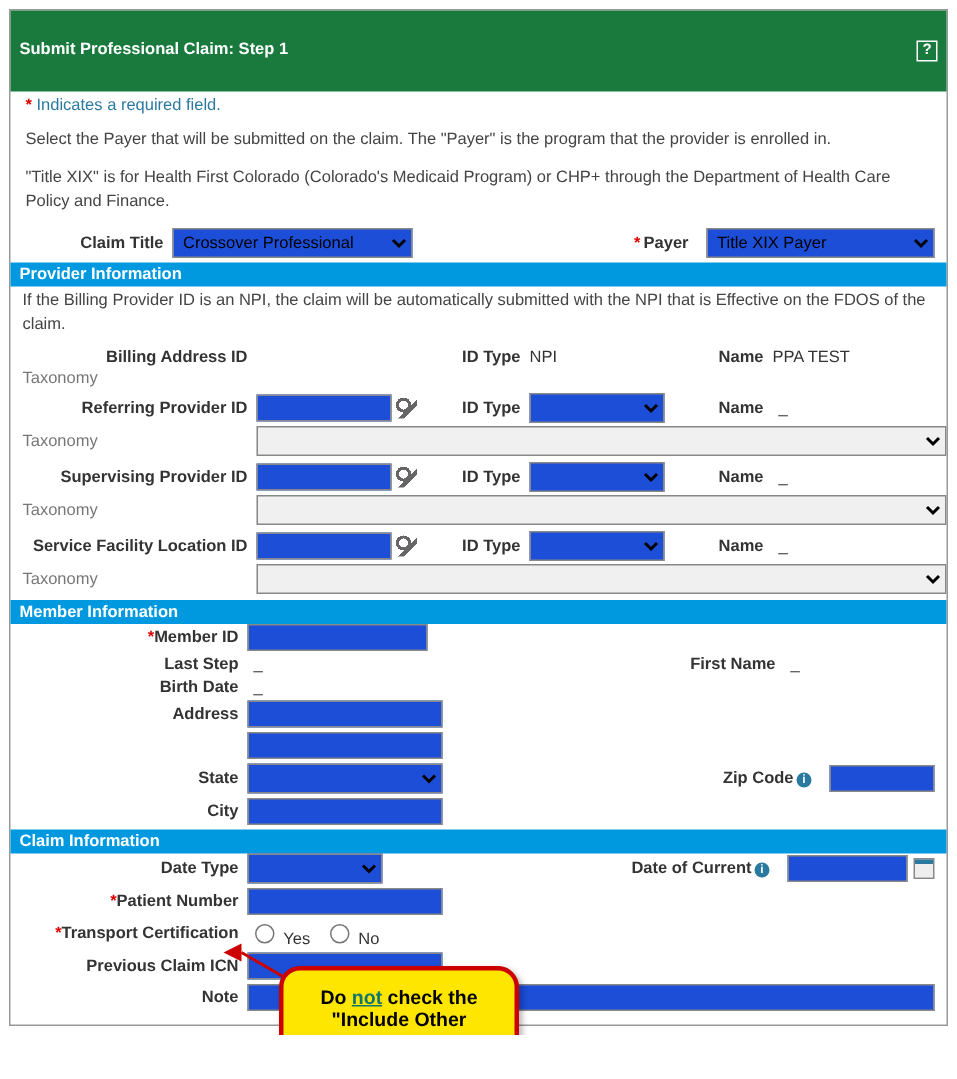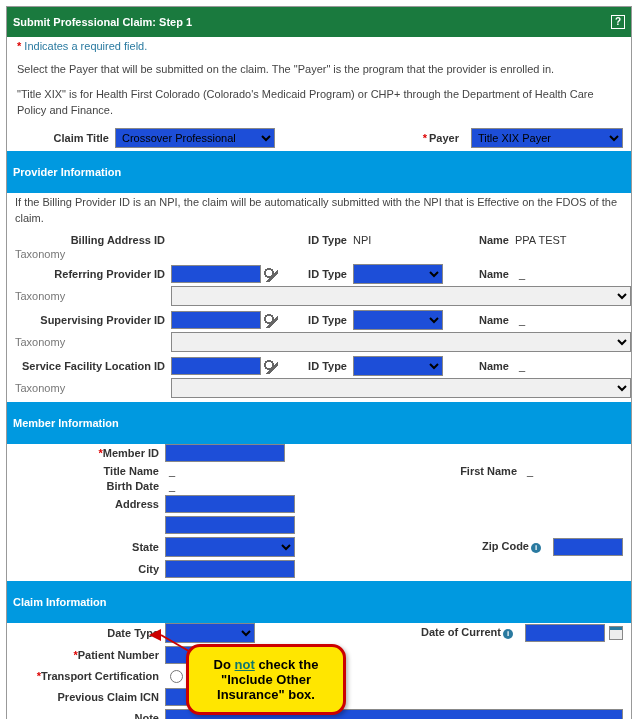--- a/index.html
+++ b/index.html
@@ -10,38 +10,38 @@
     font-size: 11px;
     background: #fff;
     color: #333;
     width: 638px;
   }
   .panel { border: 1px solid #999; background: #fff; }
   .header-bar {
     background: #1a7a3e;
     color: #fff;
     font-weight: bold;
-    padding: 8px 6px;
+    padding: 20px 6px;
     display: flex;
     justify-content: space-between;
-    align-items: center;
+    align-items: flex-start;
   }
   .help-icon {
     display: inline-block;
     width: 14px; height: 14px;
     border: 1px solid #fff;
     text-align: center;
     line-height: 12px;
     font-size: 10px;
   }
   .section-bar {
     background: #0099e0;
     color: #fff;
     font-weight: bold;
-    padding: 15px 6px;
+    padding: 2px 6px;
   }
   .content { padding: 0 8px; }
   .req { color: #d00; font-weight: bold; }
   .indicator { color: #2a7aa0; font-size: 11px; padding: 3px 2px 6px; }
   .intro { color: #444; margin: 4px 2px 10px; line-height: 1.4; }
   .row { display: flex; align-items: center; margin-bottom: 3px; }
   .fld-label { text-align: right; padding-right: 6px; font-weight: bold; color: #333; }
   .w150 { width: 150px; flex: 0 0 150px; }
   input[type=text], select, textarea {
     border: 1px solid #888;
@@ -177,21 +177,21 @@
     </div>
   </div>
 
   <div class="section-bar">Member Information</div>
   <div class="content">
     <div class="row">
       <span class="fld-label w150"><span class="req">*</span><span>Member ID</span></span>
       <input type="text" style="width: 120px;">
     </div>
     <div class="row">
-      <span class="fld-label w150">Title Name</span>
+      <span class="fld-label w150">Last Step</span>
       <span class="underscore">_</span>
       <span style="flex:1"></span>
       <span class="fld-label">First Name</span>
       <span class="underscore" style="width:100px">_</span>
     </div>
     <div class="row">
       <span class="fld-label w150">Birth Date</span>
       <span class="underscore">_</span>
     </div>
     <div class="row">

